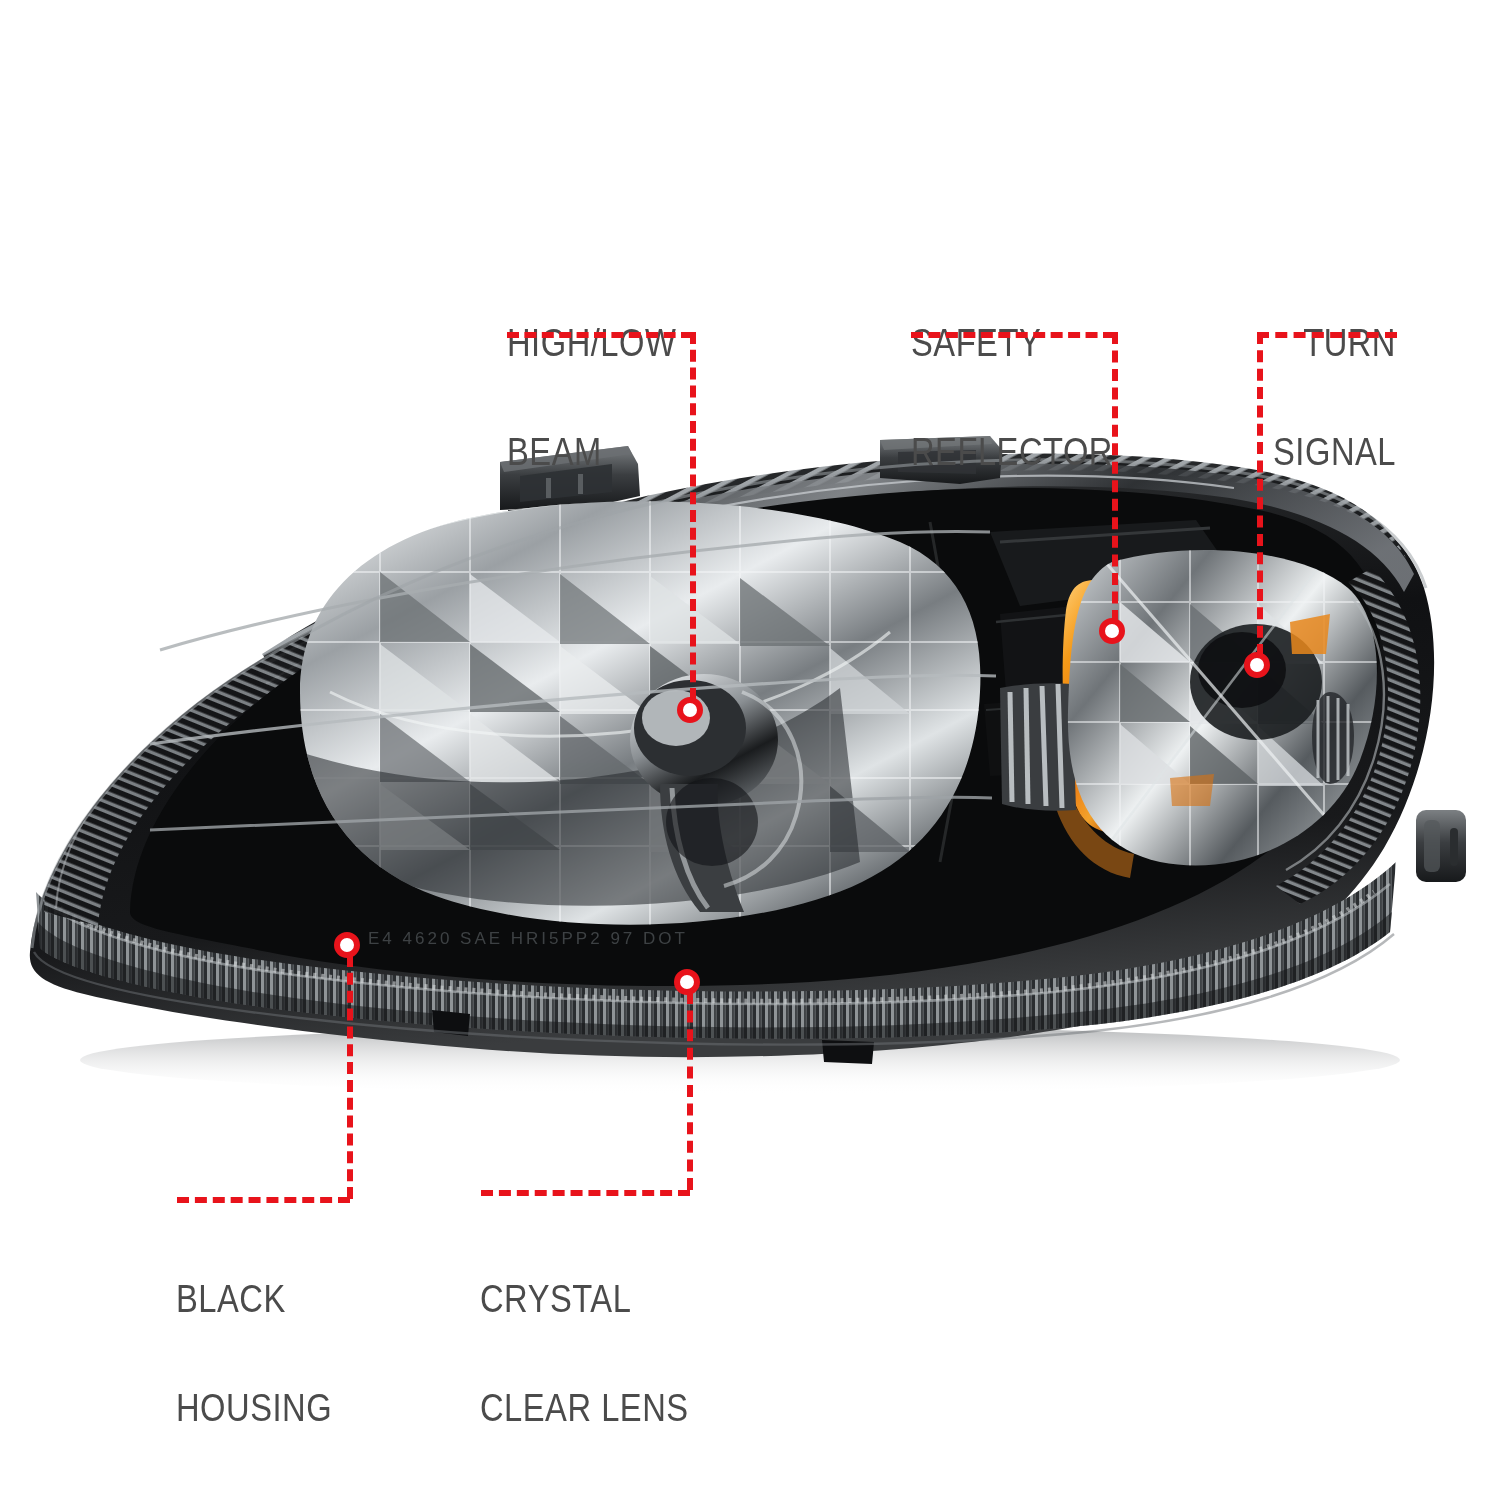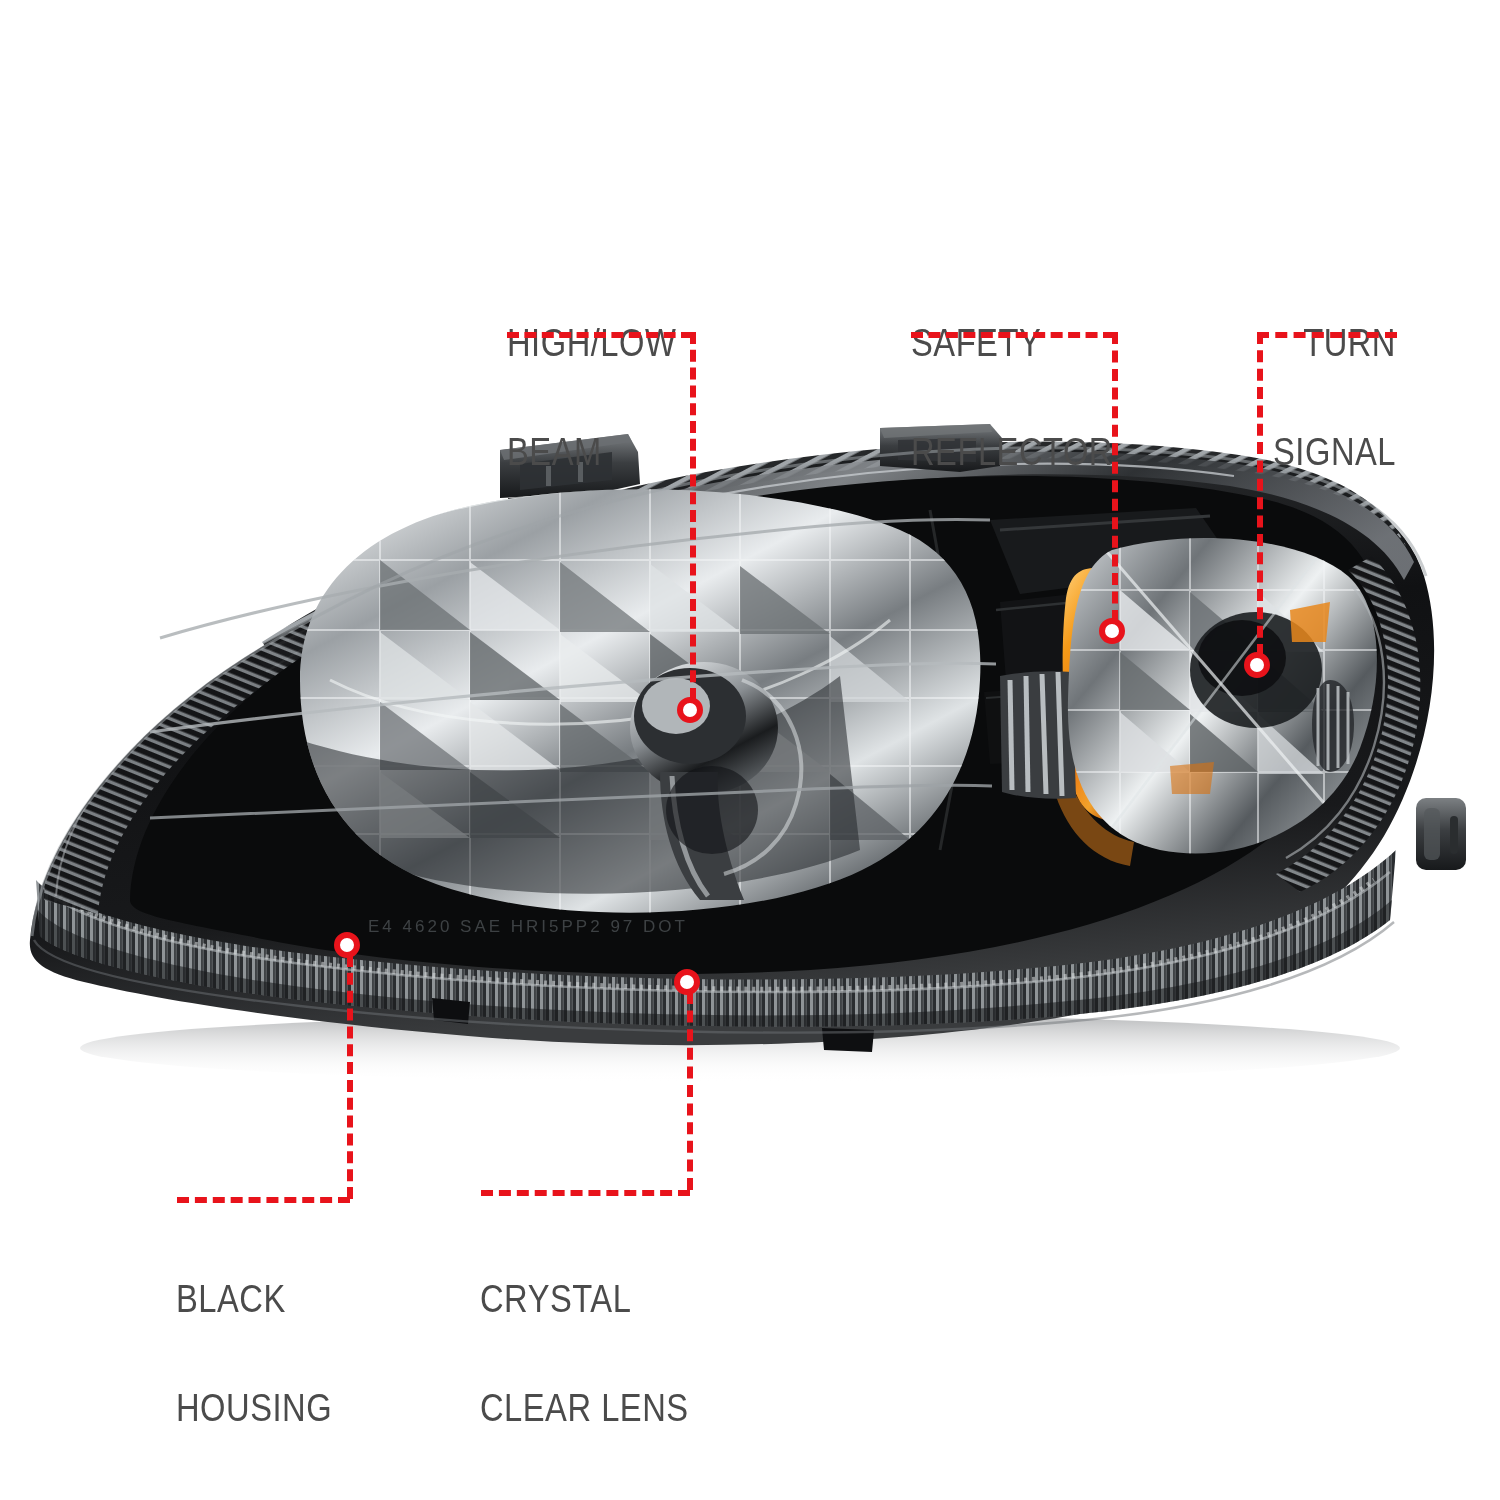--- a/index.html
+++ b/index.html
@@ -40,21 +40,21 @@
     position: absolute;
     width: 26px; height: 26px;
     border-radius: 50%;
     background: #ffffff;
     border: 6px solid #e8131b;
     transform: translate(-50%, -50%);
     z-index: 7;
   }
 
   
-  #lamp { position: absolute; left: 0; top: 380px; width: 1496px; height: 730px; }
+  #lamp { position: absolute; left: 0; top: 392px; width: 1496px; height: 730px; }
   #lamp svg { display: block; }
 </style>
 </head>
 <body>
 
 <div id="stage">
 
   <div id="lamp">
     <svg width="1500" height="730" viewBox="0 0 1500 730" xmlns="http://www.w3.org/2000/svg">
       <defs>

